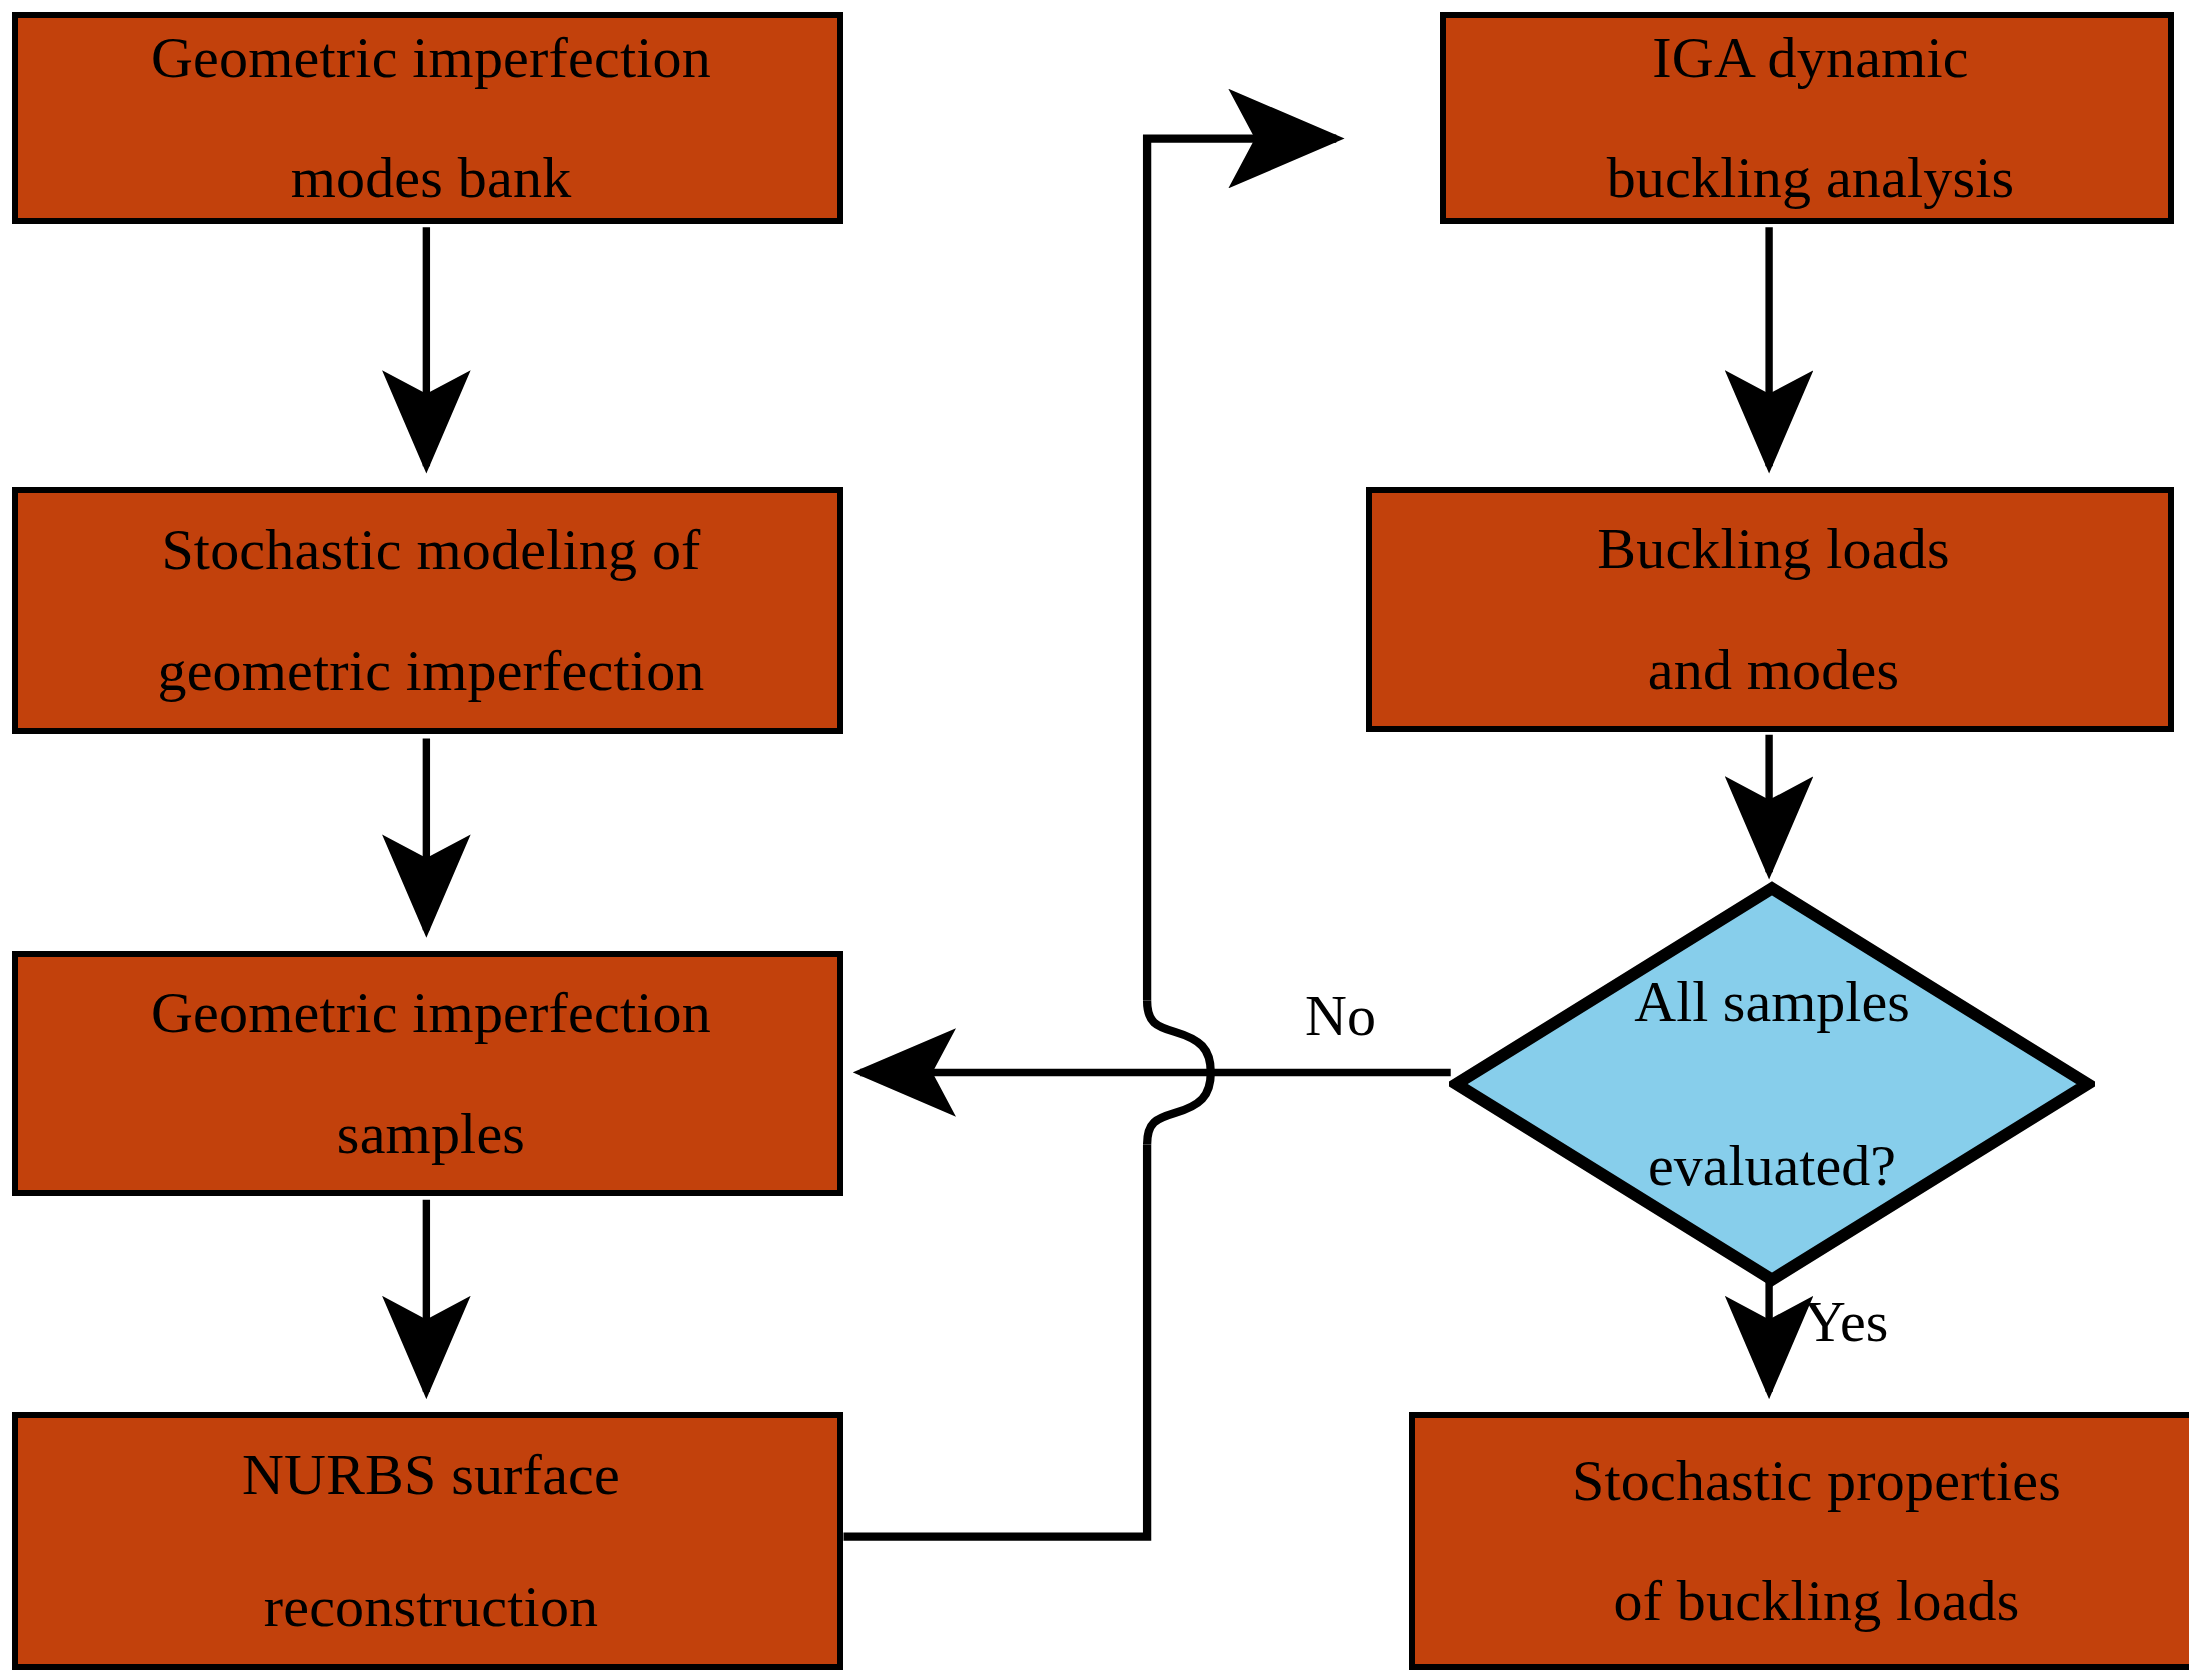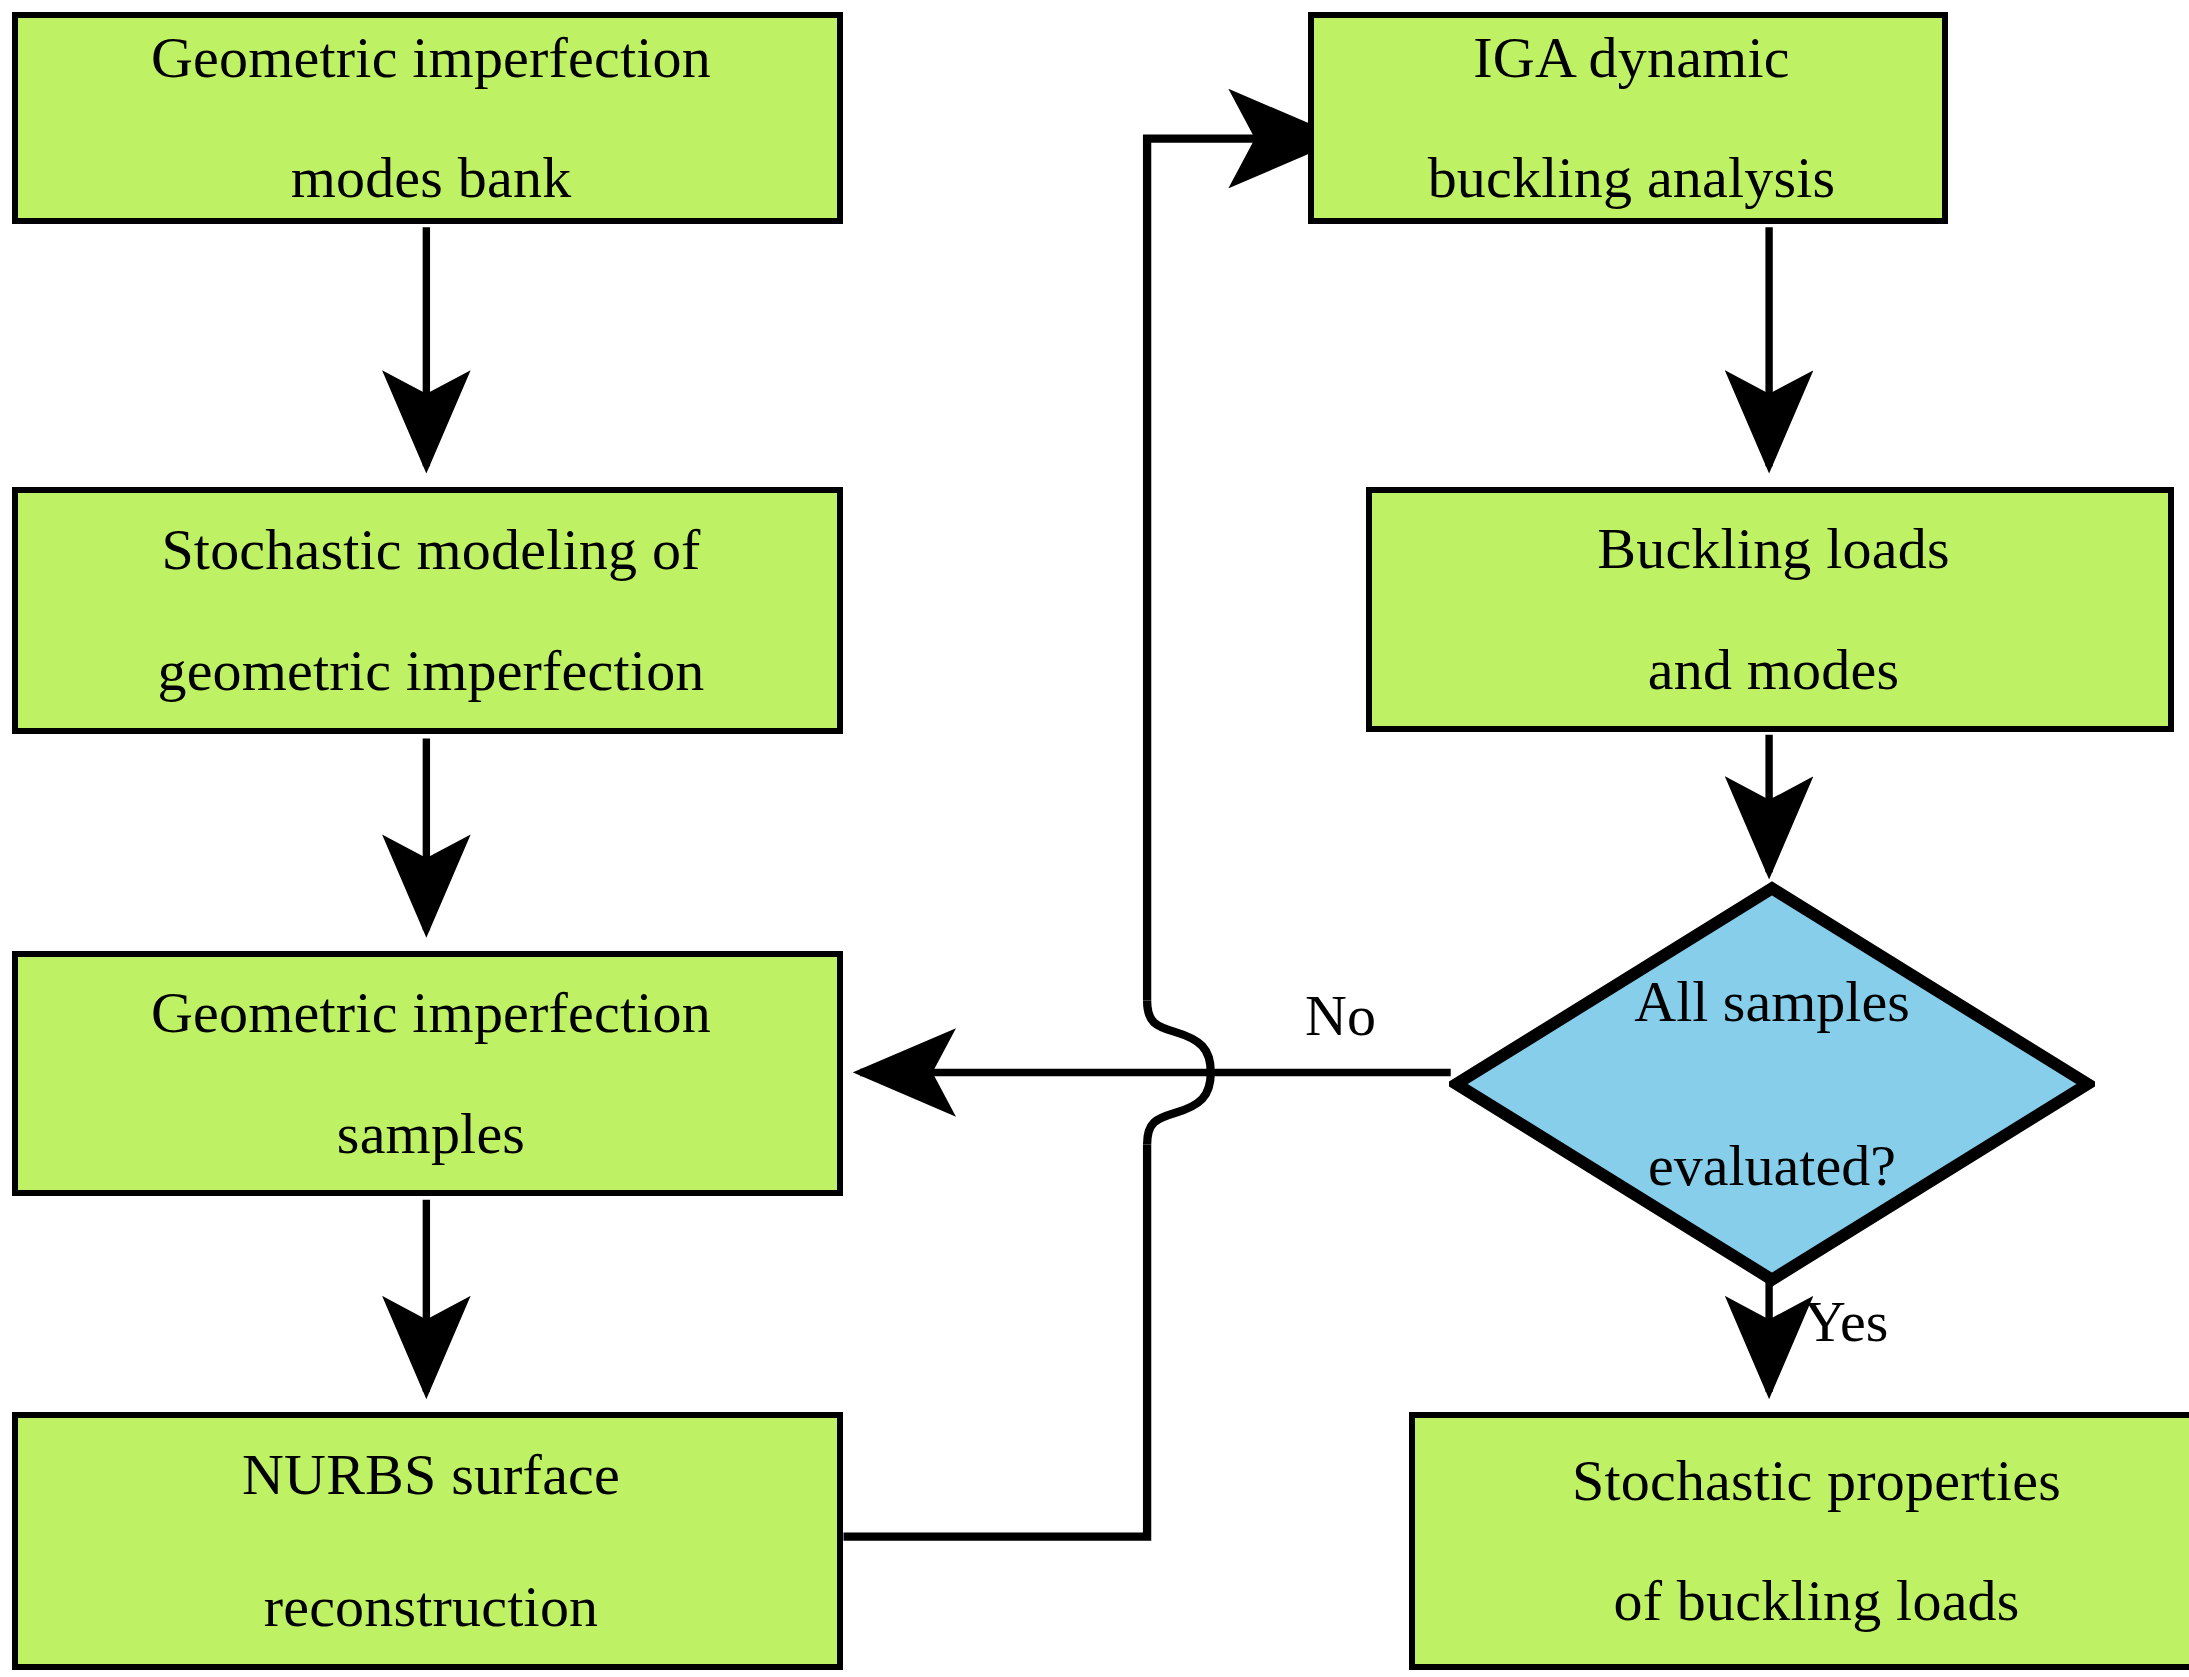--- a/index.html
+++ b/index.html
@@ -19,21 +19,21 @@
     position: absolute;
     box-sizing: border-box;
     display: flex;
     flex-direction: column;
     align-items: center;
     justify-content: center;
     text-align: center;
     color: #000000;
   }
   .proc {
-    background: #bef264;
+    background: #c2410c;
     border: 6.5px solid #000000;
     padding-left: 7px;
   }
   .proc .line {
     font-size: 58px;
     line-height: 1.18;
     letter-spacing: 0.2px;
     white-space: nowrap;
   }
   .proc .line + .line {
@@ -146,21 +146,21 @@
   <div class="node proc" style="left:12px; top:951px; width:831px; height:245px;">
     <div class="line">Geometric imperfection</div>
     <div class="line">samples</div>
   </div>
 
   <div class="node proc" style="left:12px; top:1412px; width:831px; height:258px;gap:12px;">
     <div class="line">NURBS surface</div>
     <div class="line">reconstruction</div>
   </div>
 
-  <div class="node proc" style="left:1308px; top:12px; width:640px; height:212px;">
+  <div class="node proc" style="left:1440px; top:12px; width:734px; height:212px;">
     <div class="line">IGA dynamic</div>
     <div class="line">buckling analysis</div>
   </div>
 
   <div class="node proc" style="left:1366px; top:487px; width:808px; height:245px;">
     <div class="line">Buckling loads</div>
     <div class="line">and modes</div>
   </div>
 
   <div class="decision-wrap" style="left:1449px; top:881px; width:646px; height:406px;">

